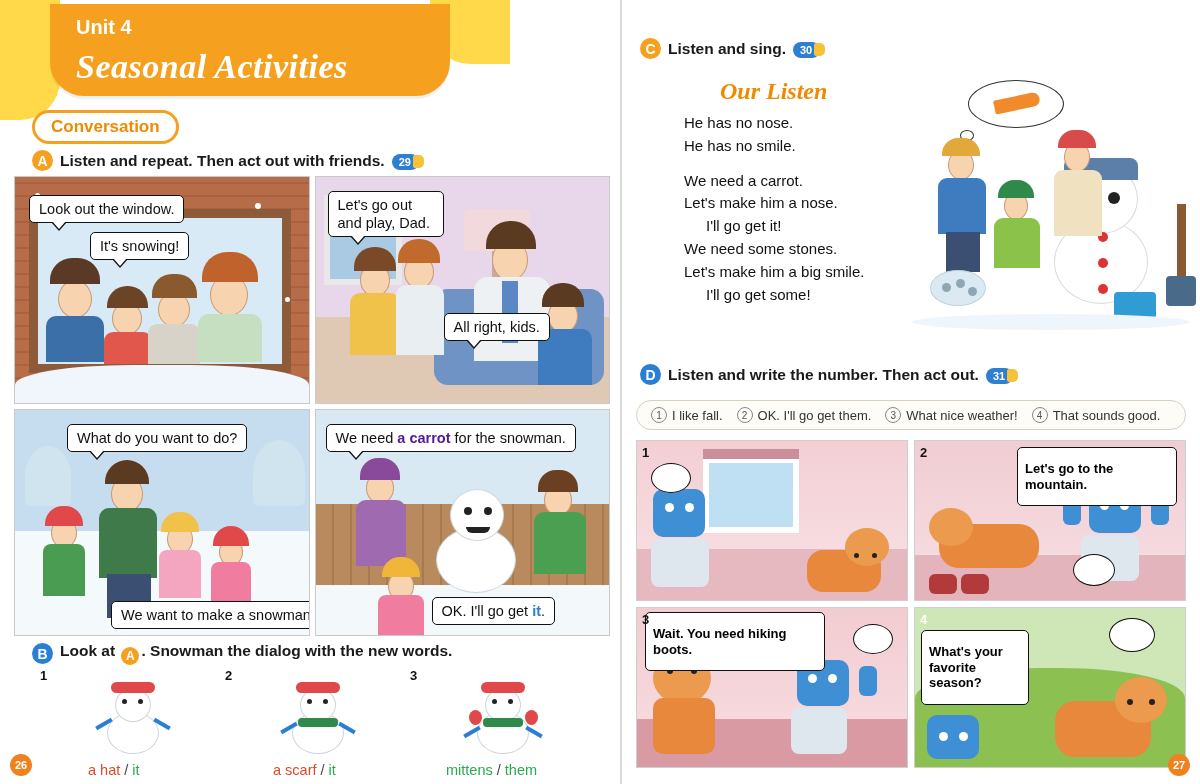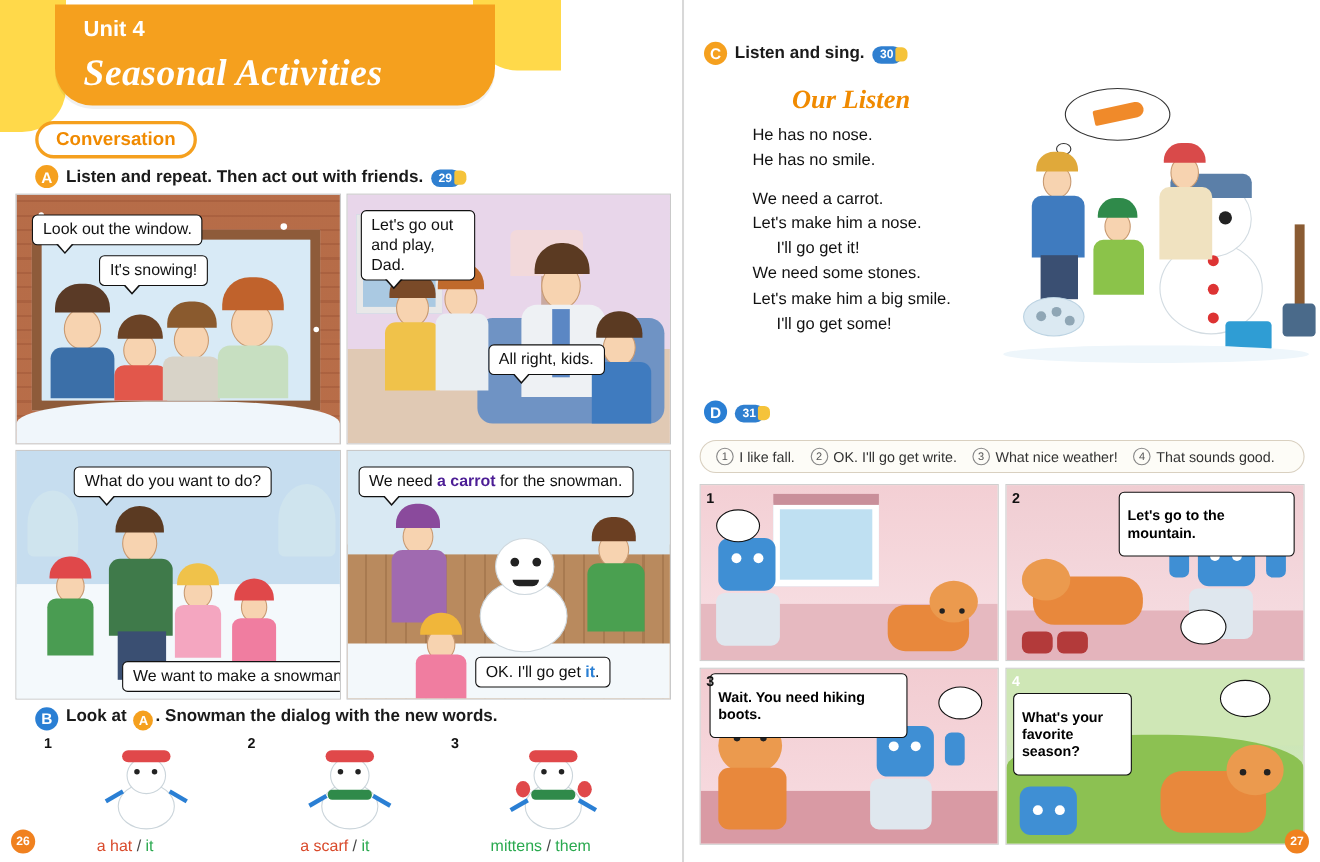--- a/index.html
+++ b/index.html
@@ -254,21 +254,21 @@
         <div class="rnd" style="left:44px;top:86px;width:30px;height:34px;background:#f7d3b0;border:1px solid #c89a72;"></div>
         <div class="sq" style="left:38px;top:70px;width:42px;height:24px;background:#7a4a28;border-radius:20px 20px 0 0;"></div>
         <div class="sq" style="left:34px;top:116px;width:50px;height:62px;background:#f0c24a;border-radius:10px 10px 0 0;"></div>
         <div class="rnd" style="left:88px;top:78px;width:30px;height:34px;background:#f7d3b0;border:1px solid #c89a72;"></div>
         <div class="sq" style="left:82px;top:62px;width:42px;height:24px;background:#c06a2c;border-radius:20px 20px 0 0;"></div>
         <div class="sq" style="left:80px;top:108px;width:48px;height:70px;background:#e9eef2;border-radius:10px 10px 0 0;"></div>
         <div class="rnd" style="left:232px;top:122px;width:30px;height:34px;background:#f7d3b0;border:1px solid #c89a72;"></div>
         <div class="sq" style="left:226px;top:106px;width:42px;height:24px;background:#5b3a22;border-radius:20px 20px 0 0;"></div>
         <div class="sq" style="left:222px;top:152px;width:54px;height:56px;background:#3f7bbf;border-radius:10px 10px 0 0;"></div>
 
-        <div class="bubble tail" style="left:12px;top:14px;white-space:normal;width:104px;">Let's go out and play, Dad.</div>
+        <div class="bubble tail" style="left:12px;top:14px;white-space:normal;width:116px;">Let's go out and play, Dad.</div>
         <div class="bubble tail" style="left:128px;top:136px;">All right, kids.</div>
       </div>
 
       <div class="panel p3">
         <div class="sq" style="left:0;top:0;right:0;bottom:0;background:linear-gradient(#c6ddef 0 55%,#eef6fb 55% 100%);"></div>
         <div class="sq" style="left:0;bottom:0;width:100%;height:46%;background:#f4f9fc;"></div>
 
         <div class="sq" style="left:10px;top:36px;width:46px;height:60px;background:#cfe4ee;border-radius:50% 50% 6px 6px;"></div>
         <div class="sq" style="left:238px;top:30px;width:52px;height:66px;background:#cfe4ee;border-radius:50% 50% 6px 6px;"></div>
 
@@ -452,33 +452,34 @@
 
       <div class="rnd" style="left:18px;bottom:24px;width:56px;height:36px;background:#dbe9f2;border:1px solid #bcd3e2;"></div>
       <div class="rnd" style="left:30px;bottom:38px;width:9px;height:9px;background:#8fa6b5;"></div>
       <div class="rnd" style="left:44px;bottom:42px;width:9px;height:9px;background:#8fa6b5;"></div>
       <div class="rnd" style="left:56px;bottom:34px;width:9px;height:9px;background:#8fa6b5;"></div>
       <div class="sq" style="left:0;bottom:0;width:100%;height:16px;background:#eef6fb;border-radius:50%;"></div>
     </div>
 
     <div class="act-row" style="left:18px; top:364px;">
       <div class="circle-letter blue">D</div>
+      <div class="act-text">Listen and write the number. Then act out.</div>
       <div class="audio-wrap">
         <span class="audio-pill">31</span>
       </div>
     </div>
 
     <div class="d-answers">
       <div class="ans">
         <span class="ans-num">1</span>
         <span>I like fall.</span>
       </div>
       <div class="ans">
         <span class="ans-num">2</span>
-        <span>OK. I'll go get write.</span>
+        <span>OK. I'll go get them.</span>
       </div>
       <div class="ans">
         <span class="ans-num">3</span>
         <span>What nice weather!</span>
       </div>
       <div class="ans">
         <span class="ans-num">4</span>
         <span>That sounds good.</span>
       </div>
     </div>

